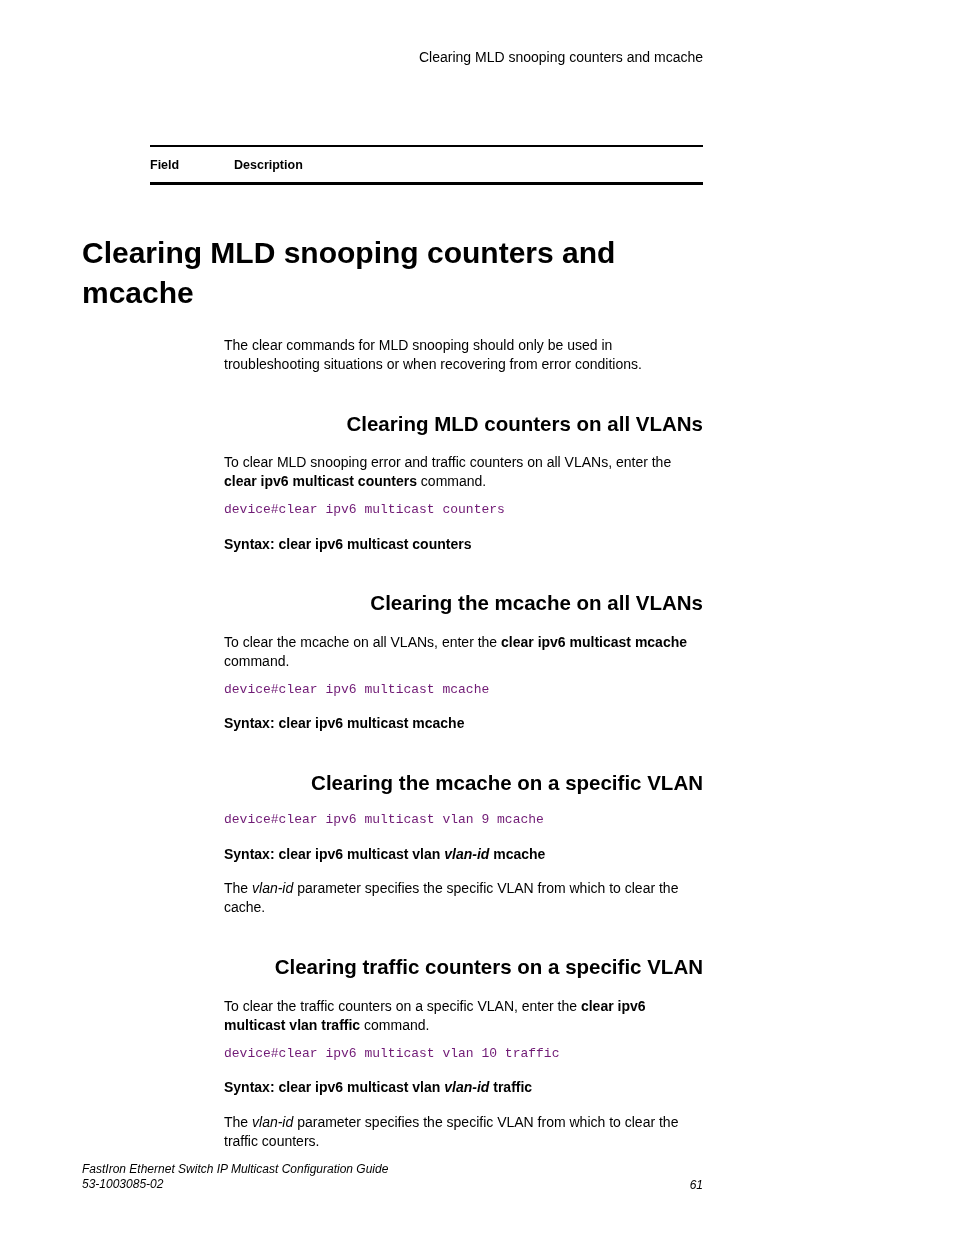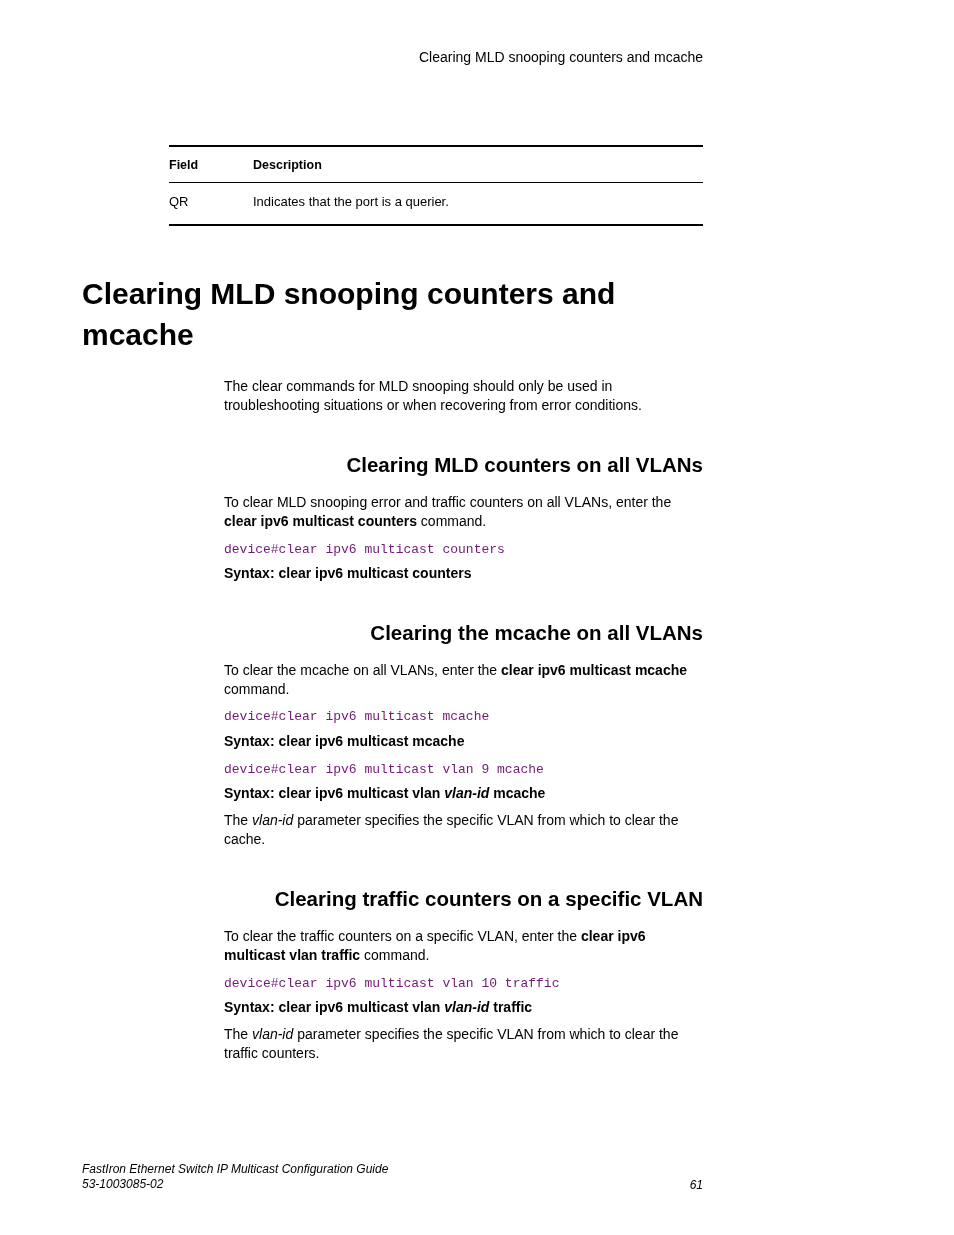--- a/index.html
+++ b/index.html
@@ -21,21 +21,21 @@
     box-sizing: border-box;
     padding: 48px 82px 0 82px;
   }
   .running-header {
     text-align: right;
     font-size: 14px;
     color: #000;
     margin-bottom: 78px;
   }
   .table-wrap {
-    margin-left: 87px;
+    margin-left: 68px;
     margin-right: 0;
     border-top: 2px solid #000;
     border-bottom: 2px solid #000;
   }
   .table-head {
     display: flex;
     padding: 10px 0 8px 0;
     border-bottom: 1px solid #000;
     font-weight: bold;
     font-size: 12.5px;
@@ -51,21 +51,21 @@
     font-family: "Arial Narrow", Arial, sans-serif;
     font-stretch: condensed;
     font-weight: 800;
     font-size: 30px;
     margin: 48px 0 22px 0;
     letter-spacing: 0;
   }
   .body-indent {
     margin-left: 142px;
   }
-  p { margin: 4px 0 10px 0; font-size: 14px; }
+  p { margin: 16px 0 10px 0; font-size: 14px; }
   h2.sub {
     font-family: "Arial Narrow", Arial, sans-serif;
     font-stretch: condensed;
     font-weight: 800;
     font-size: 20.5px;
     margin: 36px 0 14px 0;
     text-align: right;
   }
   .code {
     font-family: "Courier New", Courier, monospace;
@@ -101,24 +101,20 @@
 
 <div class="page">
 
   <div class="running-header">Clearing MLD snooping counters and mcache</div>
 
   <div class="table-wrap">
     <div class="table-head">
       <div class="col-field">Field</div>
       <div class="col-desc">Description</div>
     </div>
-    <div class="table-row">
-      <div class="col-field">QR</div>
-      <div class="col-desc">Indicates that the port is a querier.</div>
-    </div>
   </div>
 
   <h1 class="main">Clearing MLD snooping counters and mcache</h1>
 
   <div class="body-indent">
 
     <p>The clear commands for MLD snooping should only be used in troubleshooting situations or when recovering from error conditions.</p>
 
     <h2 class="sub">Clearing MLD counters on all VLANs</h2>
     <p>
@@ -127,20 +123,21 @@
     <div class="code">device#clear ipv6 multicast counters</div>
     <p class="syntax-line">Syntax: clear ipv6 multicast counters</p>
 
     <h2 class="sub">Clearing the mcache on all VLANs</h2>
     <p>
       <span>To clear the mcache on all VLANs, enter the </span><span class="inline-bold">clear ipv6 multicast mcache</span><span> command.</span>
     </p>
     <div class="code">device#clear ipv6 multicast mcache</div>
     <p class="syntax-line">Syntax: clear ipv6 multicast mcache</p>
 
+    <h2 class="sub">Clearing the mcache on a specific VLAN</h2>
     <div class="code">device#clear ipv6 multicast vlan 9 mcache</div>
     <p class="syntax-line">
       <span>Syntax: clear ipv6 multicast vlan </span><span class="italic">vlan-id</span><span> mcache</span>
     </p>
     <p>
       <span>The </span><span class="inline-italic">vlan-id</span><span> parameter specifies the specific VLAN from which to clear the cache.</span>
     </p>
 
     <h2 class="sub">Clearing traffic counters on a specific VLAN</h2>
     <p>

